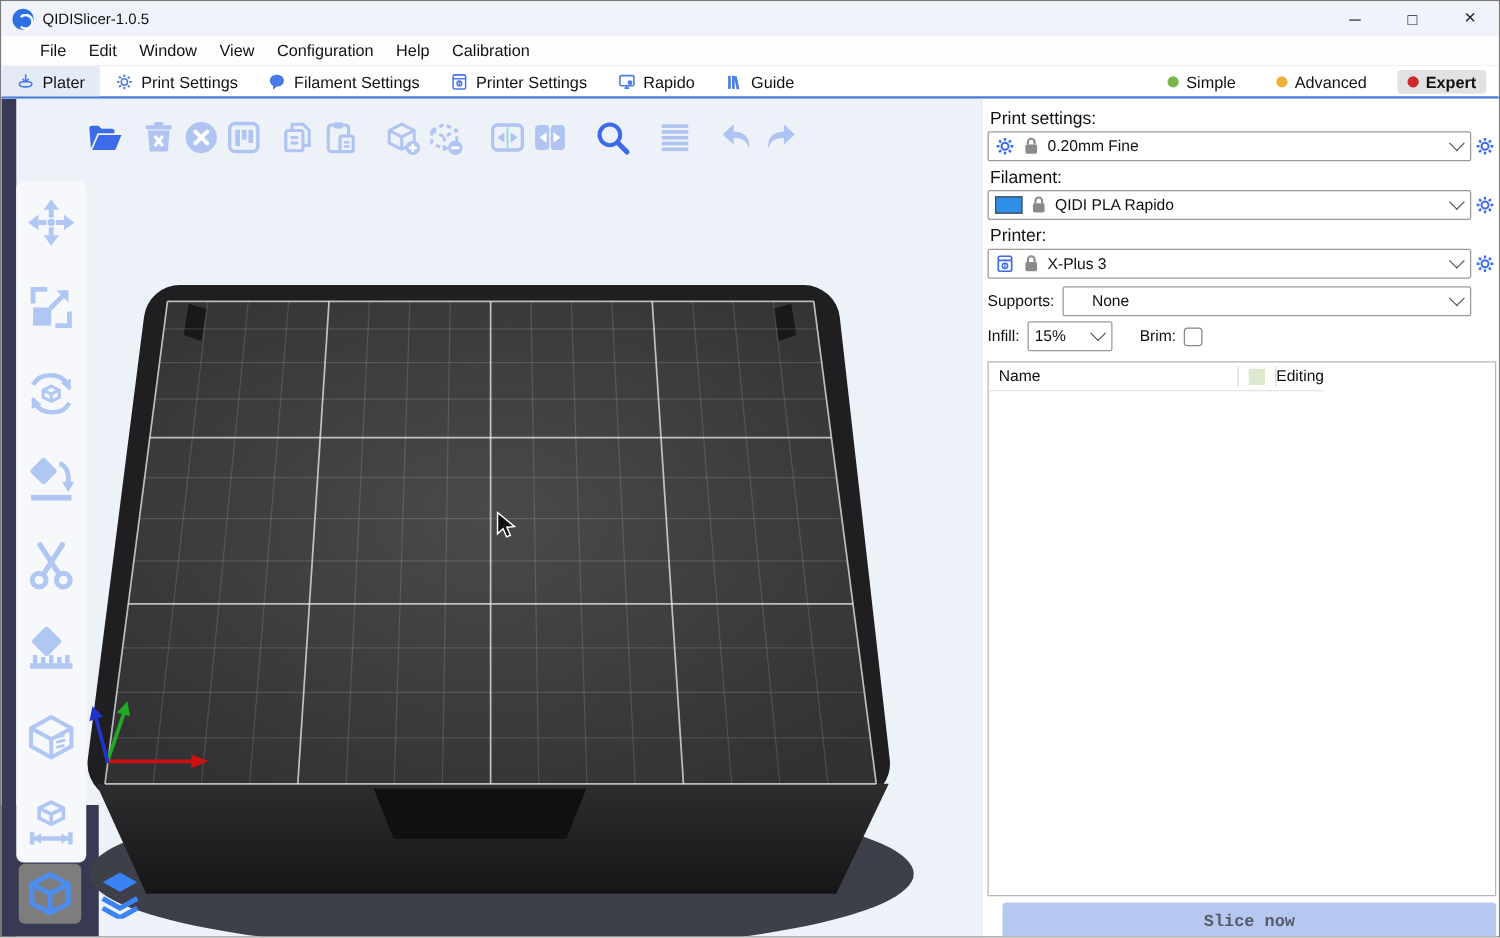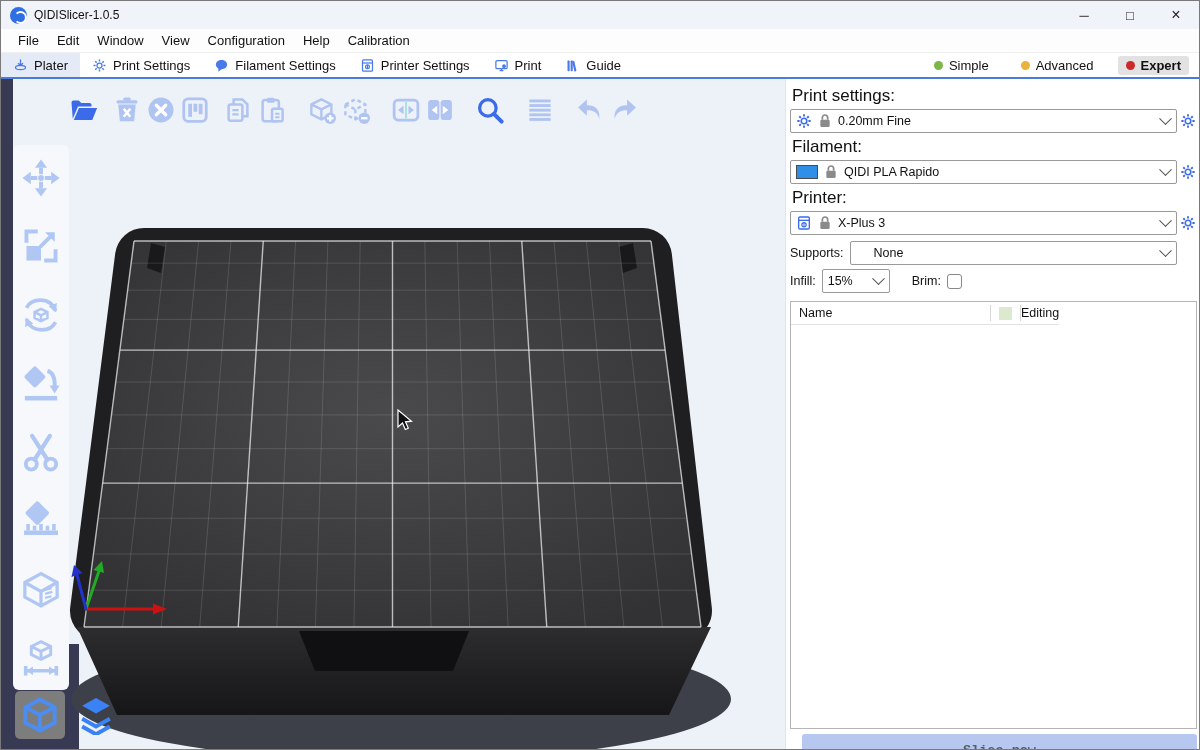--- a/index.html
+++ b/index.html
@@ -9,21 +9,21 @@
   
   #titlebar { position:absolute; left:0; top:0; width:100%; height:28px; background:#f0f3fa; display:flex; align-items:center; }
   .app-icon { width:17px; height:17px; border-radius:50%; background:#2f6fe4; margin:0 7px 0 9px; position:relative; }
   .app-icon:after { content:""; position:absolute; left:4px; top:4px; width:9px; height:9px; border-radius:50%; border:2.2px solid #fff; border-left-color:transparent; }
   .title-text { font-size:12px; color:#111; }
   .win-controls { margin-left:auto; display:flex; height:100%; }
   .win-btn { width:46px; height:100%; display:flex; align-items:center; justify-content:center; font-size:13px; color:#222; }
   .win-btn.close { font-size:16px; }
 
   
-  #menubar { position:absolute; left:0; top:28px; width:100%; height:24px; background:#fdfdfe; display:flex; align-items:center; padding-left:8px; border-bottom:1px solid #f0f0f0; }
+  #menubar { position:absolute; left:0; top:28px; width:100%; height:24px; background:#fdfdfe; display:flex; align-items:center; padding-left:22px; border-bottom:1px solid #f0f0f0; }
   .menu-item { font-size:13px; color:#111; padding:0 9px; }
 
   
   #tabbar { position:absolute; left:0; top:52px; width:100%; height:26px; background:#fff; display:flex; align-items:stretch; border-bottom:2px solid #4a7bdc; }
   .tab { display:flex; align-items:center; gap:6px; padding:0 12px; font-size:13px; color:#111; }
   .tab.active { background:#e4eaf6; }
   .tab svg { width:15px; height:15px; }
   #mode-group { margin-left:auto; display:flex; align-items:center; gap:16px; padding-right:10px; }
   .mode { display:flex; align-items:center; gap:6px; font-size:13px; color:#111; padding:2px 8px; border-radius:3px; }
   .mode .dot { width:9px; height:9px; border-radius:50%; }
@@ -54,21 +54,21 @@
   
   #viewtoggles { position:absolute; left:14px; top:612px; display:flex; gap:6px; }
   .vt-btn { width:50px; height:48px; border-radius:5px; display:flex; align-items:center; justify-content:center; }
   .vt-btn.active { background:#7d7d7d; }
   .vt-btn svg { width:40px; height:40px; }
 
   
   #cursor { position:absolute; left:396px; top:330px; width:16px; height:24px; }
 
   
-  .rp-label { font-size:17px; color:#111; margin:3px 0 3px 2px; }
+  .rp-label { font-size:14px; color:#111; margin:3px 0 3px 2px; }
   .rp-row { display:flex; align-items:center; margin-bottom:4px; }
   .combo { flex:1; height:24px; border:1px solid #999; border-radius:2px; background:#fff; display:flex; align-items:center; padding:0 6px 0 5px; gap:5px; }
   .combo .txt { font-size:12.5px; color:#111; flex:1; white-space:nowrap; }
   .chev { width:9px; height:9px; border-right:1.6px solid #555; border-bottom:1.6px solid #555; transform:rotate(45deg) translate(-2px,-2px); flex:none; }
   .gear-out { width:22px; display:flex; justify-content:center; }
   .swatch { width:22px; height:14px; background:#2f8fe8; border:1px solid #4a4a4a; flex:none; }
   .ico16 { width:16px; height:16px; flex:none; }
   .lbl-inline { font-size:12.5px; color:#111; }
   #supports-row .combo { margin-left:6px; }
   #infill-row { gap:6px; }
@@ -145,21 +145,21 @@
           <path d="M12 11v6" stroke="#4a79e8" stroke-width="1.6"></path>
         </svg>
       <span>Printer Settings</span>
     </div>
     <div class="tab">
       <svg viewBox="0 0 24 24">
           <rect x="3" y="4" width="18" height="13" rx="2" fill="none" stroke="#4a79e8" stroke-width="2"></rect>
           <path d="M9 20h6M12 17v3" stroke="#4a79e8" stroke-width="2"></path>
           <circle cx="16" cy="13" r="3" fill="#4a79e8"></circle>
         </svg>
-      <span>Print</span>
+      <span>Rapido</span>
     </div>
     <div class="tab">
       <svg viewBox="0 0 24 24">
           <g fill="#4a79e8">
             <rect x="4" y="4" width="3.4" height="17" rx="1"></rect>
             <rect x="9" y="4" width="3.4" height="17" rx="1"></rect>
             <rect x="13.2" y="4.6" width="3.4" height="17" rx="1" transform="rotate(-12 15 13)"></rect>
           </g>
         </svg>
       <span>Guide</span>

